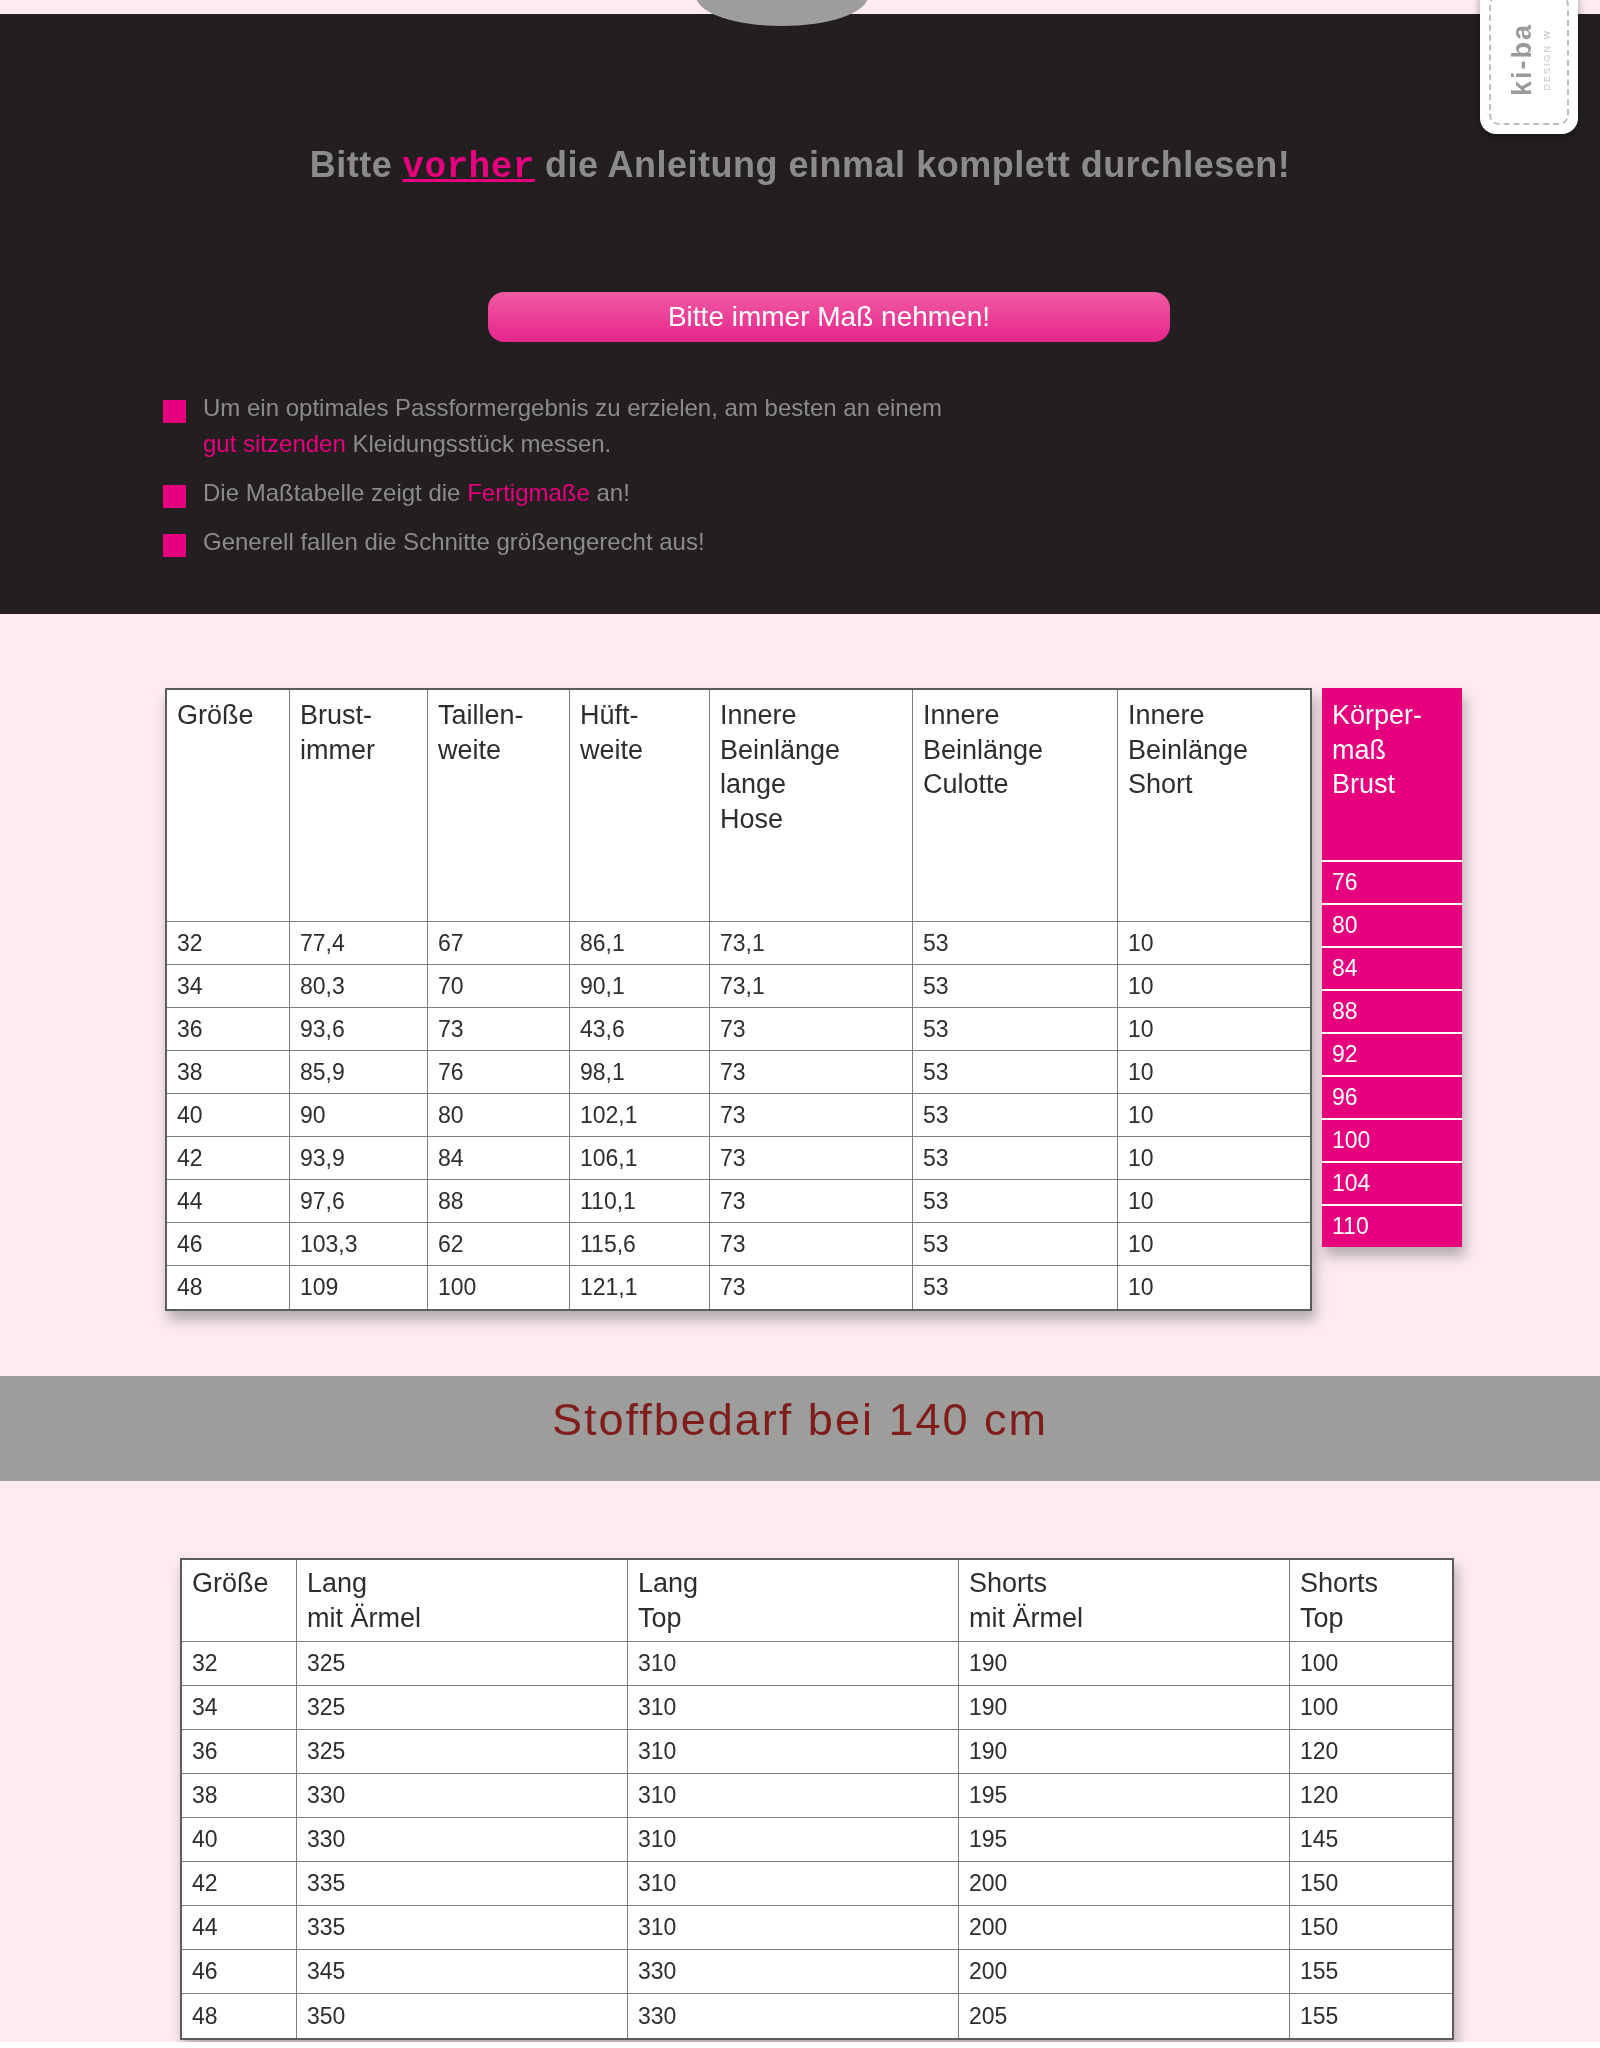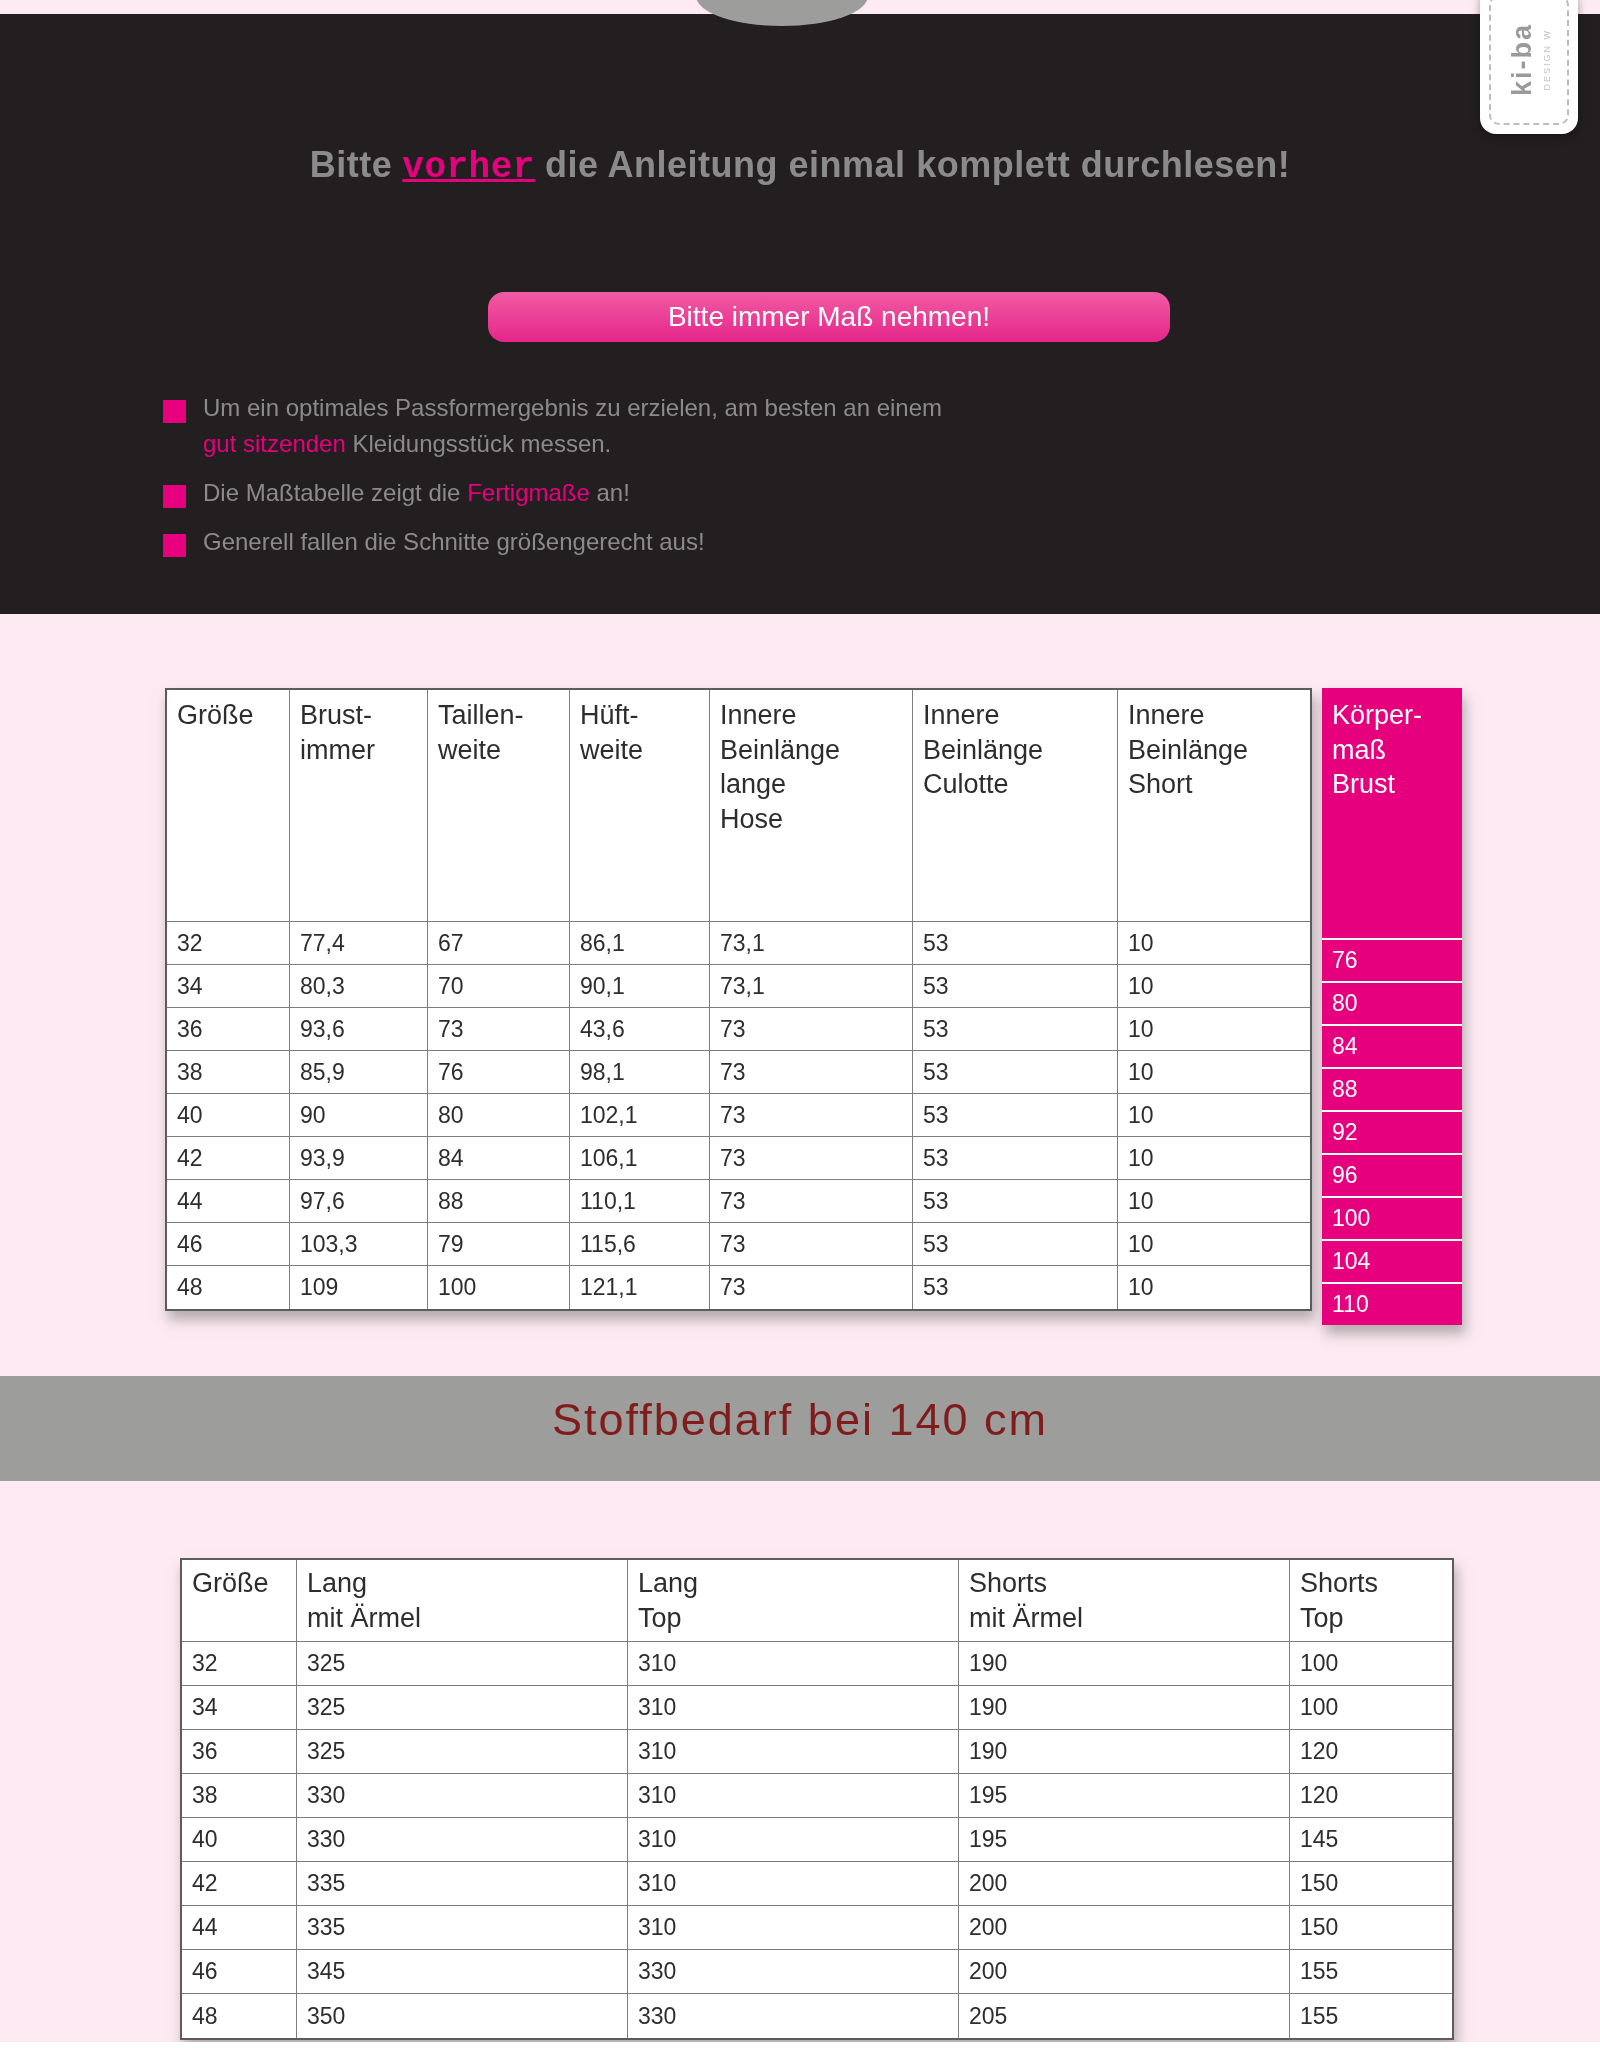--- a/index.html
+++ b/index.html
@@ -34,21 +34,21 @@
 
   
   .size-wrap { position:absolute; top:688px; left:165px; display:flex; align-items:flex-start; }
   .t1 { width:1143px; border:2px solid #5c5c5c; box-shadow:3px 9px 12px rgba(110,110,110,0.5); }
   .t1 th, .t1 td { border-right:1px solid #7d7d7d; border-bottom:1px solid #7d7d7d; text-align:left; padding-left:10px; color:#2d2d2d; font-weight:normal; }
   .t1 th:last-child, .t1 td:last-child { border-right:none; }
   .t1 tbody tr:last-child td { border-bottom:none; }
   .t1 th { height:232px; vertical-align:top; padding-top:8px; font-size:27px; line-height:1.28; white-space:pre-line; }
   .t1 td { height:43px; vertical-align:middle; font-size:23px; }
   .pinkcol { margin-left:10px; width:140px; background:#e6007e; box-shadow:3px 9px 12px rgba(110,110,110,0.5); }
-  .pink-header { height:250px; color:#ffffff; font-size:27px; line-height:1.28; white-space:pre-line; padding:10px 0 0 10px; }
+  .pink-header { height:172px; color:#ffffff; font-size:27px; line-height:1.28; white-space:pre-line; padding:10px 0 0 10px; }
   .pink-cell { height:43px; border-top:2px solid #ffffff; color:#ffffff; font-size:23px; line-height:41px; padding-left:10px; }
 
   
   .graybar { position:absolute; top:1376px; left:0; width:1600px; height:105px; background:#9d9d9c; color:#7f1d1d;
     font-size:45px; letter-spacing:2px; text-align:center; line-height:88px; }
 
   
   .t2 { position:absolute; top:1558px; left:180px; width:1270px; border:2px solid #5c5c5c; box-shadow:3px 9px 12px rgba(110,110,110,0.5); }
   .t2 th, .t2 td { border-right:1px solid #7d7d7d; border-bottom:1px solid #7d7d7d; text-align:left; padding-left:10px; color:#2d2d2d; font-weight:normal; }
   .t2 th:last-child, .t2 td:last-child { border-right:none; }
@@ -185,21 +185,21 @@
             <td>97,6</td>
             <td>88</td>
             <td>110,1</td>
             <td>73</td>
             <td>53</td>
             <td>10</td>
           </tr>
           <tr>
             <td>46</td>
             <td>103,3</td>
-            <td>79</td>
+            <td>62</td>
             <td>115,6</td>
             <td>73</td>
             <td>53</td>
             <td>10</td>
           </tr>
           <tr>
             <td>48</td>
             <td>109</td>
             <td>100</td>
             <td>121,1</td>

